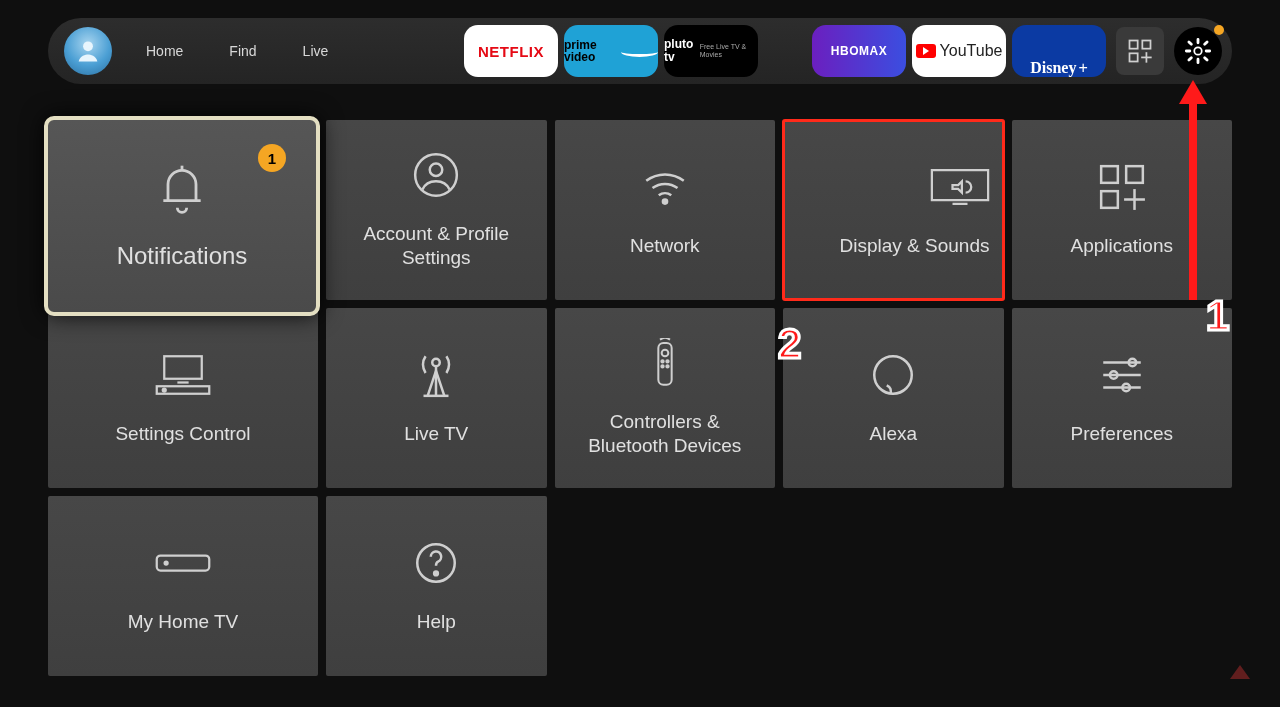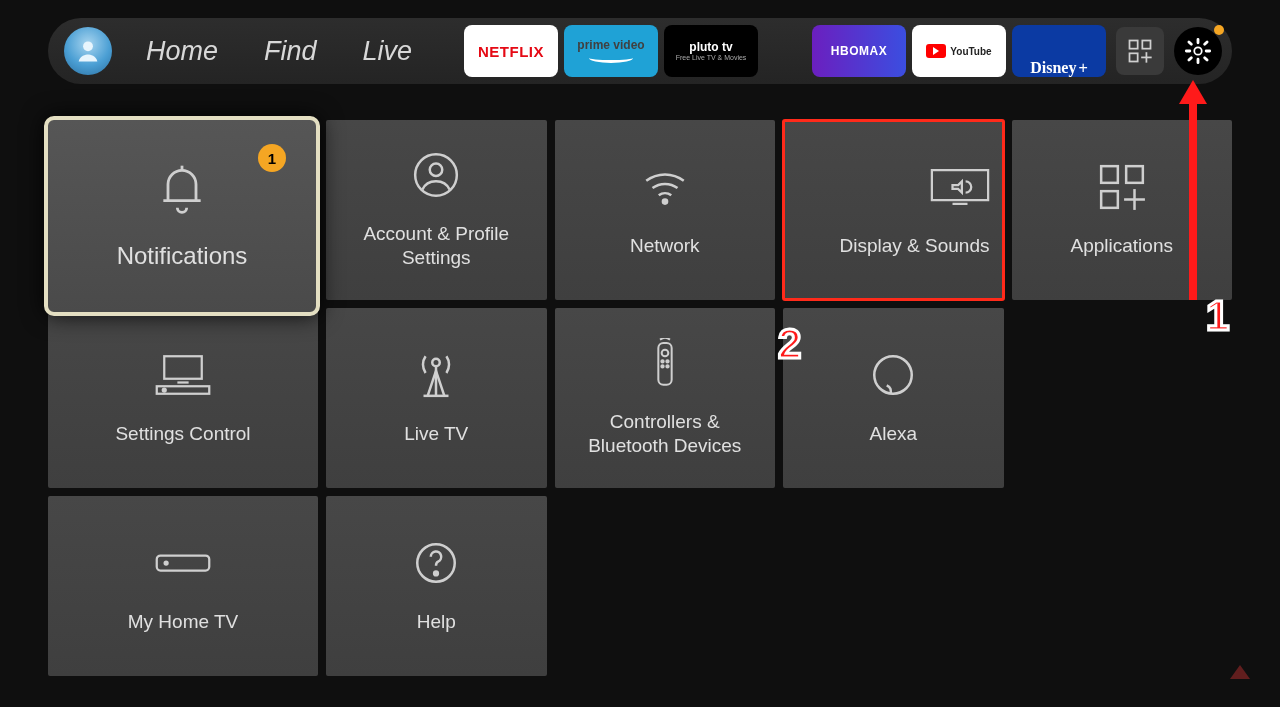--- a/index.html
+++ b/index.html
@@ -30,41 +30,41 @@
   .avatar {
     width: 48px; height: 48px;
     border-radius: 50%;
     background: radial-gradient(circle at 50% 35%, #a7d4ef 0%, #4b9fd4 55%, #2a6ea0 100%);
     display:flex; align-items:center; justify-content:center;
     margin-right: 30px;
     margin-left: 6px;
   }
   .avatar svg { width: 28px; height: 28px; }
   .navlinks { display:flex; gap: 46px; margin-right:auto; }
-  .navlink { font-size: 27px; font-weight:500; color:#d8d8d8; cursor:pointer;font-style:italic; }
+  .navlink { font-size: 14px; font-weight:500; color:#d8d8d8; cursor:pointer; }
 
   .appstrip { display:flex; gap:6px; align-items:center; }
   .app-tile {
     width: 94px; height: 52px;
-    border-radius: 8px;
+    border-radius: 14px;
     display:flex; align-items:center; justify-content:center;
     font-weight:700; font-size:13px;
     color:#fff;
     cursor:pointer;
   }
   .netflix { background:#fff; color:#e50914; font-size:15px; letter-spacing:0.5px;}
-  .prime   { background:#1fa2d6; color:#404040; flex-direction:column; font-size:12px; line-height:1;}
+  .prime   { background:#1fa2d6; color:#000000; flex-direction:row; font-size:12px; line-height:1;}
   .prime .swoosh { width:44px; height:10px; border-bottom:3px solid #fff; border-radius:0 0 60% 60%; margin-top:2px;}
-  .pluto   { background:#000; color:#fff; font-size:12px; flex-direction:column; line-height:1.1;text-align:right;}
+  .pluto   { background:#000; color:#fff; font-size:12px; flex-direction:row; line-height:1.1;}
   .pluto .sub{font-size:7px; font-weight:400; color:#aaa;}
   .hbomax  { background: linear-gradient(90deg,#6b1fbf,#3b4ee0); font-size:12px; letter-spacing:0.5px;margin-left:48px;}
   .youtube { background:#fff; color:#222; gap:4px;}
   .youtube .yt-box{ width:20px; height:14px; background:#ff0000; border-radius:3px; position:relative;}
   .youtube .yt-box::after{content:""; position:absolute; left:7px; top:3px; border-left:6px solid #fff; border-top:4px solid transparent; border-bottom:4px solid transparent;}
-  .youtube span{ font-size:10px; font-weight:700;}
+  .youtube span{ font-size:16px; font-weight:400;}
   .disney  { background:#0b3aa3; font-family:cursive; font-size:16px;align-items:flex-end; }
   .disney .plus{ font-family:Arial; font-weight:400; margin-left:2px;}
 
   .nav-icon-btn {
     width: 48px; height: 48px;
     display:flex; align-items:center; justify-content:center;
     border-radius: 8px;
     background:#3a3a3a;
     margin-left:6px;
     cursor:pointer;
@@ -341,20 +341,33 @@
   <div class="tile">
     <div class="icon">
       <svg viewBox="0 0 24 24">
           <circle cx="12" cy="12" r="9"></circle>
           <path d="M11 21c0-2 0-3-2-4"></path>
         </svg>
     </div>
     <div class="label">Alexa</div>
   </div>
 
+  <div class="tile">
+    <div class="icon">
+      <svg viewBox="0 0 24 24">
+          <line x1="3" y1="6" x2="21" y2="6"></line>
+          <circle cx="17" cy="6" r="1.8"></circle>
+          <line x1="3" y1="12" x2="21" y2="12"></line>
+          <circle cx="8" cy="12" r="1.8"></circle>
+          <line x1="3" y1="18" x2="21" y2="18"></line>
+          <circle cx="14" cy="18" r="1.8"></circle>
+        </svg>
+    </div>
+    <div class="label">Preferences</div>
+  </div>
 
   <div class="tile col1">
     <div class="icon">
       <svg viewBox="0 0 32 16">
           <rect x="2" y="4" width="28" height="8" rx="2"></rect>
           <circle cx="7" cy="8" r="0.8" fill="#cfcfcf"></circle>
         </svg>
     </div>
     <div class="label">My Home TV</div>
   </div>

